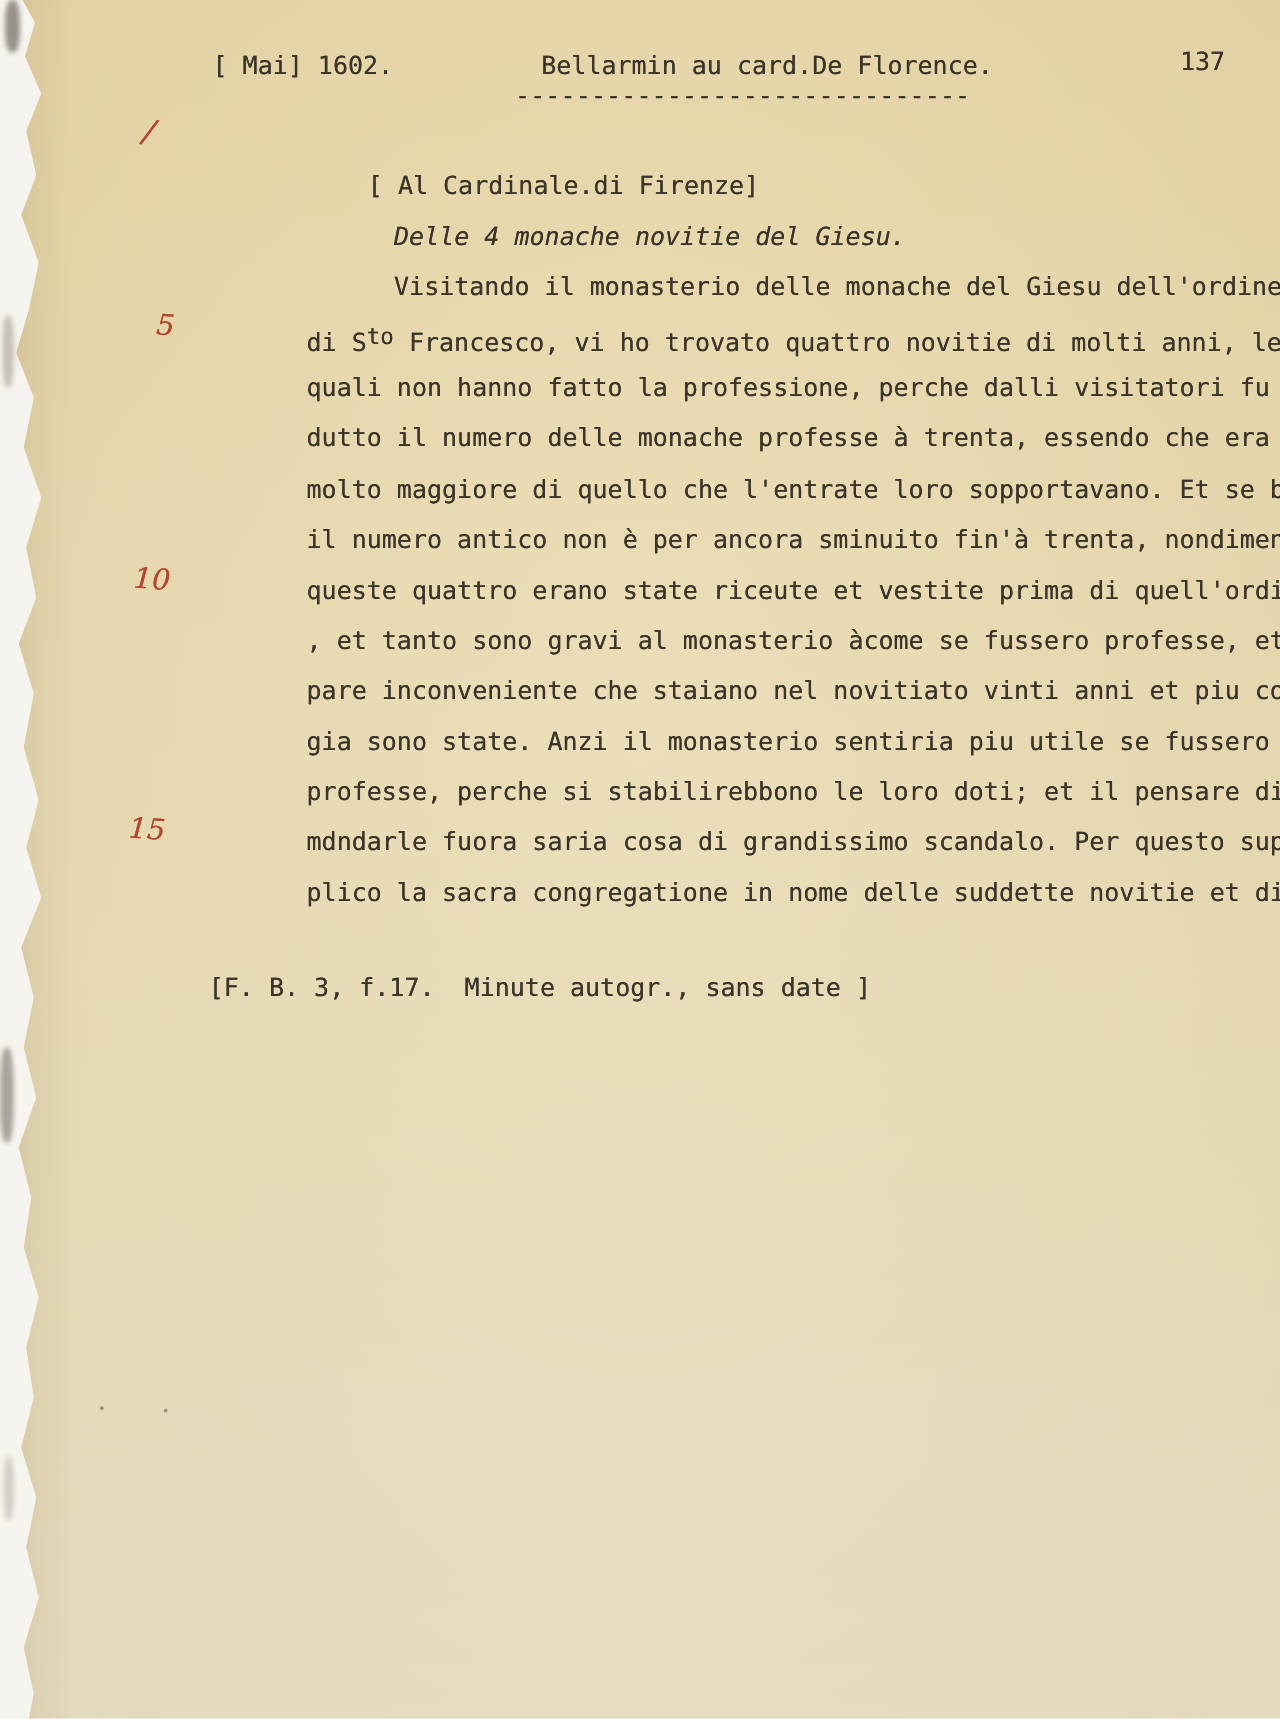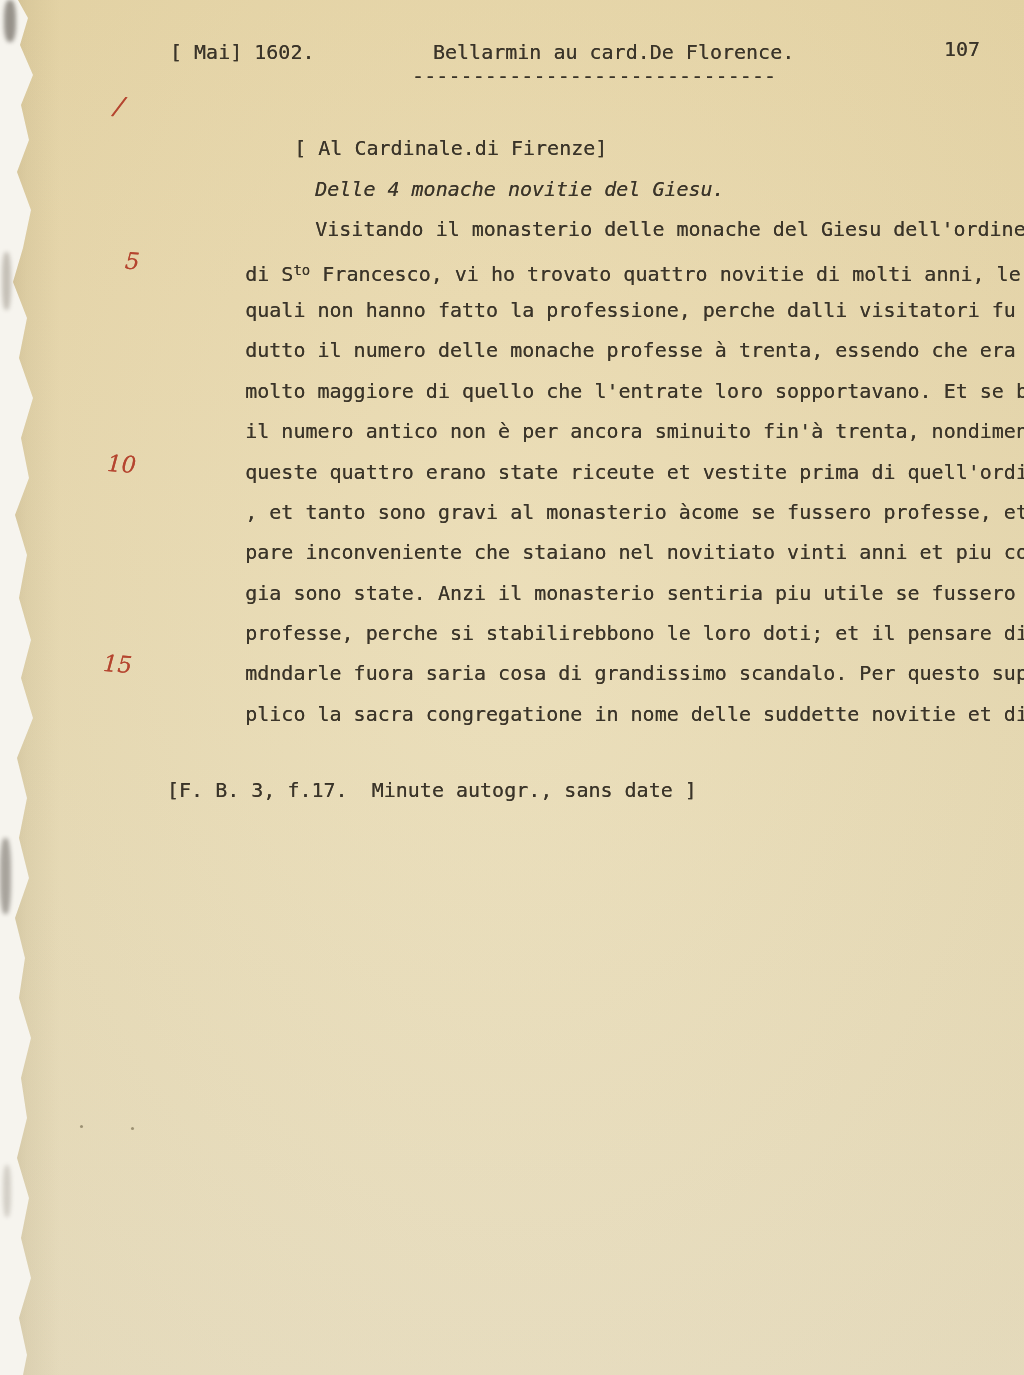--- a/index.html
+++ b/index.html
@@ -38,21 +38,21 @@
   .content{
     position:absolute;left:173px;top:88px;width:845px;
   }
   .line{
     position:relative;
     line-height:40.4px;height:40.4px;
   }
   .off-salutation{padding-left:49px;}
   .off-subject{padding-left:70px;font-style:italic;}
   .indent{padding-left:70px;}
-  sup.sto{font-size:14px;vertical-align:6px;letter-spacing:0;}
+  sup.sto{font-size:18px;vertical-align:6px;letter-spacing:0;}
   .margin-mark{
     position:absolute;
     font-family:"DejaVu Serif","Liberation Serif",serif;
     font-style:italic;
     color:#b5452f;
     font-size:23px;
     text-shadow:0 0 .4px rgba(181,69,47,.8);
     transform:rotate(4deg);
     white-space:nowrap;
   }
@@ -72,21 +72,21 @@
 </style>
 </head>
 <body>
 
 <div class="paper">
   <div class="edge-shade"></div>
   <div class="vignette"></div>
 
   <span class="typed hdr-date">[ Mai] 1602.</span>
   <span class="typed hdr-title">Bellarmin au card.De Florence.</span>
-  <span class="typed hdr-page">107</span>
+  <span class="typed hdr-page">137</span>
   <span class="typed divider">------------------------------</span>
 
   <div class="content">
 
     <span class="margin-mark mark-1">/</span>
     <span class="margin-mark mark-5">5</span>
     <span class="margin-mark mark-10">10</span>
     <span class="margin-mark mark-15">15</span>
 
     <div class="line typed off-salutation">

